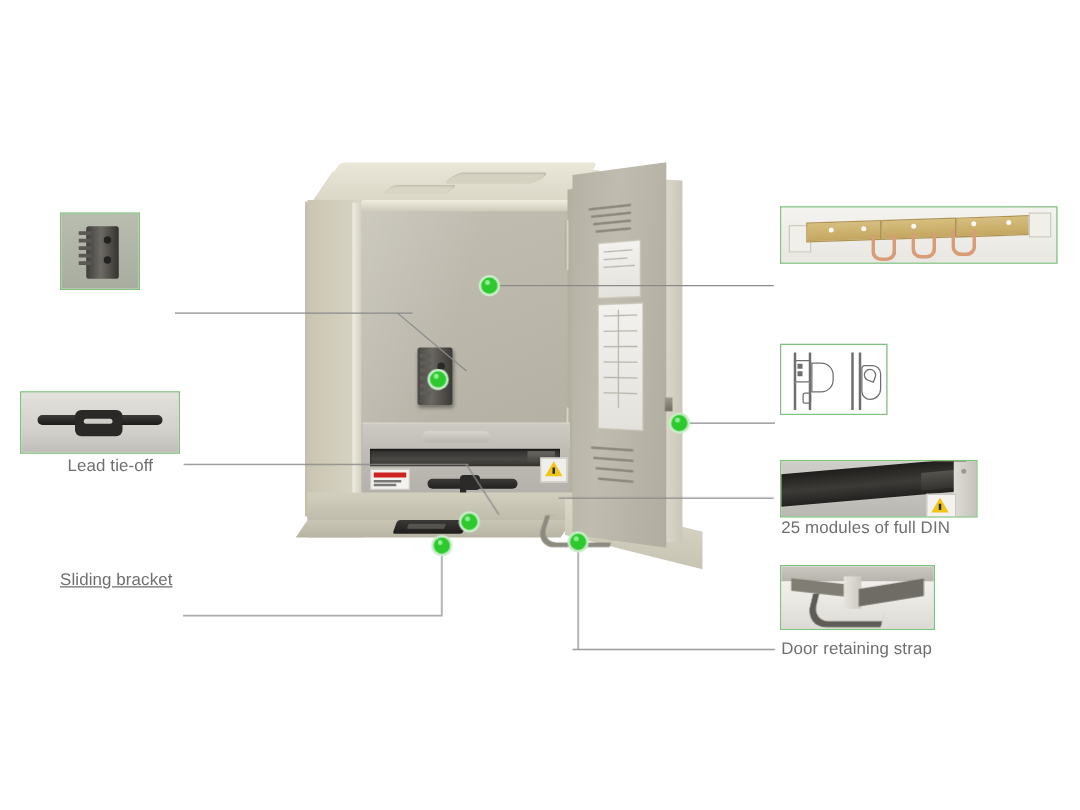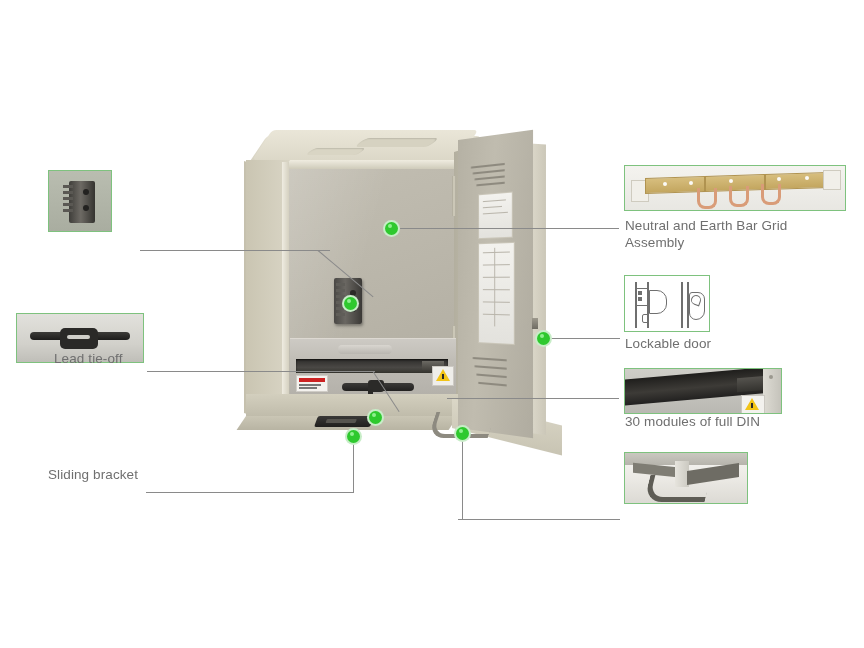--- a/index.html
+++ b/index.html
@@ -361,100 +361,98 @@
   <div class="lead" style="left:140px;top:250px;width:190px;"></div>
   <div class="lead" style="left:318px;top:250px;width:72px;transform:rotate(40deg);"></div>
   <div class="dot" style="left:344px;top:297px;"></div>
 
   <div class="thumb" style="left:16px;top:313px;width:128px;height:50px;">
     <div class="tb-bg" style="background:linear-gradient(180deg,#e2e1dc 0%,#d2d1cb 62%,#bfbeb8 100%);"></div>
     <div class="tb-cleat"></div>
     <div class="tb-cleat2"></div>
     <div style="position:absolute;left:40%;top:44%;width:18%;height:8%;background:#cfcec8;border-radius:4px;"></div>
   </div>
-  <div class="callout-label" style="left:54px;top:350px;width:150px;">Lead tie-off</div>
+  <div class="callout-label" style="left:54px;top:364px;width:150px;">Lead tie-off</div>
   <div class="lead" style="left:147px;top:371px;width:228px;"></div>
   <div class="dot" style="left:369px;top:411px;"></div>
   <div class="lead" style="left:373px;top:371px;width:48px;transform:rotate(57deg);"></div>
 
-  <div class="callout-label" style="left:48px;top:466px;width:150px;">Sliding bracket</div>
+  <div class="callout-label" style="left:48px;top:455px;width:150px;text-decoration:underline;">Sliding bracket</div>
   <div class="lead" style="left:146px;top:492px;width:208px;"></div>
   <div class="lead-v" style="left:353px;top:440px;height:52px;"></div>
   <div class="dot" style="left:347px;top:430px;"></div>
 
   <div class="thumb" style="left:624px;top:165px;width:222px;height:46px;">
     <div class="tb-bg" style="background:linear-gradient(180deg,#f4f3ef,#e8e7e2);"></div>
     <div class="bar-end" style="left:6px;top:14px;width:16px;height:20px;"></div>
     <div class="bar" style="left:20px;top:11px;width:58px;height:14px;transform:skewY(-2deg);"></div>
     <div class="bar" style="left:80px;top:9px;width:58px;height:14px;transform:skewY(-2deg);"></div>
     <div class="bar" style="left:140px;top:7px;width:62px;height:14px;transform:skewY(-2deg);"></div>
     <div class="bar-end" style="left:198px;top:4px;width:16px;height:18px;"></div>
     <div style="position:absolute;left:38px;top:16px;width:4px;height:4px;border-radius:50%;background:#fbfaf6;"></div>
     <div style="position:absolute;left:64px;top:15px;width:4px;height:4px;border-radius:50%;background:#fbfaf6;"></div>
     <div style="position:absolute;left:104px;top:13px;width:4px;height:4px;border-radius:50%;background:#fbfaf6;"></div>
     <div style="position:absolute;left:152px;top:11px;width:4px;height:4px;border-radius:50%;background:#fbfaf6;"></div>
     <div style="position:absolute;left:180px;top:10px;width:4px;height:4px;border-radius:50%;background:#fbfaf6;"></div>
     <div class="loop" style="left:72px;top:22px;"></div>
     <div class="loop" style="left:104px;top:20px;"></div>
     <div class="loop" style="left:136px;top:18px;"></div>
   </div>
-  <div class="callout-label" style="left:625px;top:217px;width:210px;">Neutral and Earth Bar Grid
-Assembly</div>
   <div class="lead" style="left:397px;top:228px;width:222px;"></div>
   <div class="dot" style="left:385px;top:222px;"></div>
 
   <div class="thumb" style="left:624px;top:275px;width:86px;height:57px;">
     <div class="tb-bg" style="background:#ffffff;"></div>
     <div class="lk-line" style="left:10px;top:6px;width:1.5px;height:46px;background:#6f6f6f;"></div>
     <div class="lk-line" style="left:22px;top:6px;width:1.5px;height:46px;background:#6f6f6f;"></div>
     <div class="lk-body" style="left:11px;top:12px;width:10px;height:16px;"></div>
     <div style="position:absolute;left:13px;top:15px;width:4px;height:4px;background:#6f6f6f;"></div>
     <div style="position:absolute;left:13px;top:21px;width:4px;height:4px;background:#6f6f6f;"></div>
     <div class="lk-body" style="left:24px;top:14px;width:16px;height:22px;border-radius:0 10px 10px 0;"></div>
     <div style="position:absolute;left:17px;top:38px;width:5px;height:7px;border:1.2px solid #6f6f6f;border-radius:2px;"></div>
     <div class="lk-line" style="left:56px;top:6px;width:1.5px;height:46px;background:#6f6f6f;"></div>
     <div class="lk-line" style="left:62px;top:6px;width:1.5px;height:46px;background:#6f6f6f;"></div>
     <div style="position:absolute;left:64px;top:16px;width:14px;height:26px;
                 border:1.5px solid #6f6f6f;border-radius:3px 7px 9px 7px;background:#fff;"></div>
     <div style="position:absolute;left:66px;top:19px;width:8px;height:8px;
                 border:1.5px solid #6f6f6f;border-radius:50% 50% 0 50%;transform:rotate(20deg);"></div>
   </div>
-  <div class="callout-label" style="left:625px;top:335px;width:180px;">Lockable door</div>
   <div class="lead" style="left:550px;top:338px;width:70px;"></div>
   <div class="dot" style="left:537px;top:332px;"></div>
 
   <div class="thumb" style="left:624px;top:368px;width:158px;height:46px;">
     <div class="tb-bg" style="background:linear-gradient(180deg,#cfcec8,#b9b8b2);"></div>
     <div style="position:absolute;left:0;top:4px;width:148px;height:26px;
                 background:linear-gradient(180deg,#1f1e1c,#3d3b37 55%,#222120);transform:skewY(-5deg);"></div>
     <div style="position:absolute;left:112px;top:8px;width:30px;height:14px;
                 background:linear-gradient(180deg,#55534e,#34332f);transform:skewY(-5deg);"></div>
     <div style="position:absolute;left:138px;top:0;width:20px;height:46px;
                 background:linear-gradient(90deg,#dedcd4,#c2c0b8);"></div>
     <div style="position:absolute;left:144px;top:6px;width:4px;height:4px;border-radius:50%;background:#9b998f;"></div>
     <div style="position:absolute;left:116px;top:26px;width:22px;height:18px;background:#f3f2ee;border:1px solid #cbc8c1;"></div>
     <div style="position:absolute;left:120px;top:29px;width:0;height:0;
                 border-left:7px solid transparent;border-right:7px solid transparent;
                 border-bottom:12px solid #f2c418;"></div>
     <div style="position:absolute;left:126px;top:34px;width:2px;height:5px;background:#2a2a2a;"></div>
   </div>
-  <div class="callout-label" style="left:625px;top:413px;width:200px;">30 modules of full DIN</div>
+  <div class="callout-label" style="left:625px;top:413px;width:200px;">25 modules of full DIN</div>
   <div class="lead" style="left:447px;top:398px;width:172px;"></div>
 
   <div class="thumb" style="left:624px;top:452px;width:124px;height:52px;">
     <div class="tb-bg" style="background:linear-gradient(180deg,#f6f5f2 0%,#eceae5 50%,#dcdad4 100%);"></div>
     <div style="position:absolute;left:0;top:0;width:124px;height:12px;
                 background:linear-gradient(180deg,#cac8c0,#b6b4ac);"></div>
     <div style="position:absolute;left:8px;top:12px;width:44px;height:10px;
                 background:#7f7d74;transform:skewY(6deg);"></div>
     <div style="position:absolute;left:50px;top:8px;width:14px;height:26px;
                 background:linear-gradient(90deg,#e6e4dd,#cbc9c1);"></div>
     <div style="position:absolute;left:62px;top:14px;width:52px;height:14px;
                 background:#6e6c64;transform:skewY(-9deg);"></div>
     <div style="position:absolute;left:22px;top:22px;width:56px;height:22px;
                 border-bottom:5px solid #5e5c55;border-left:5px solid #5e5c55;
                 border-radius:0 0 0 18px;transform:skewX(-14deg);"></div>
   </div>
+  <div class="callout-label" style="left:625px;top:510px;width:190px;">Door retaining strap</div>
   <div class="lead" style="left:458px;top:519px;width:162px;"></div>
   <div class="lead-v" style="left:462px;top:437px;height:82px;"></div>
   <div class="dot" style="left:456px;top:427px;"></div>
 
 </div>
 
 </body></html>

